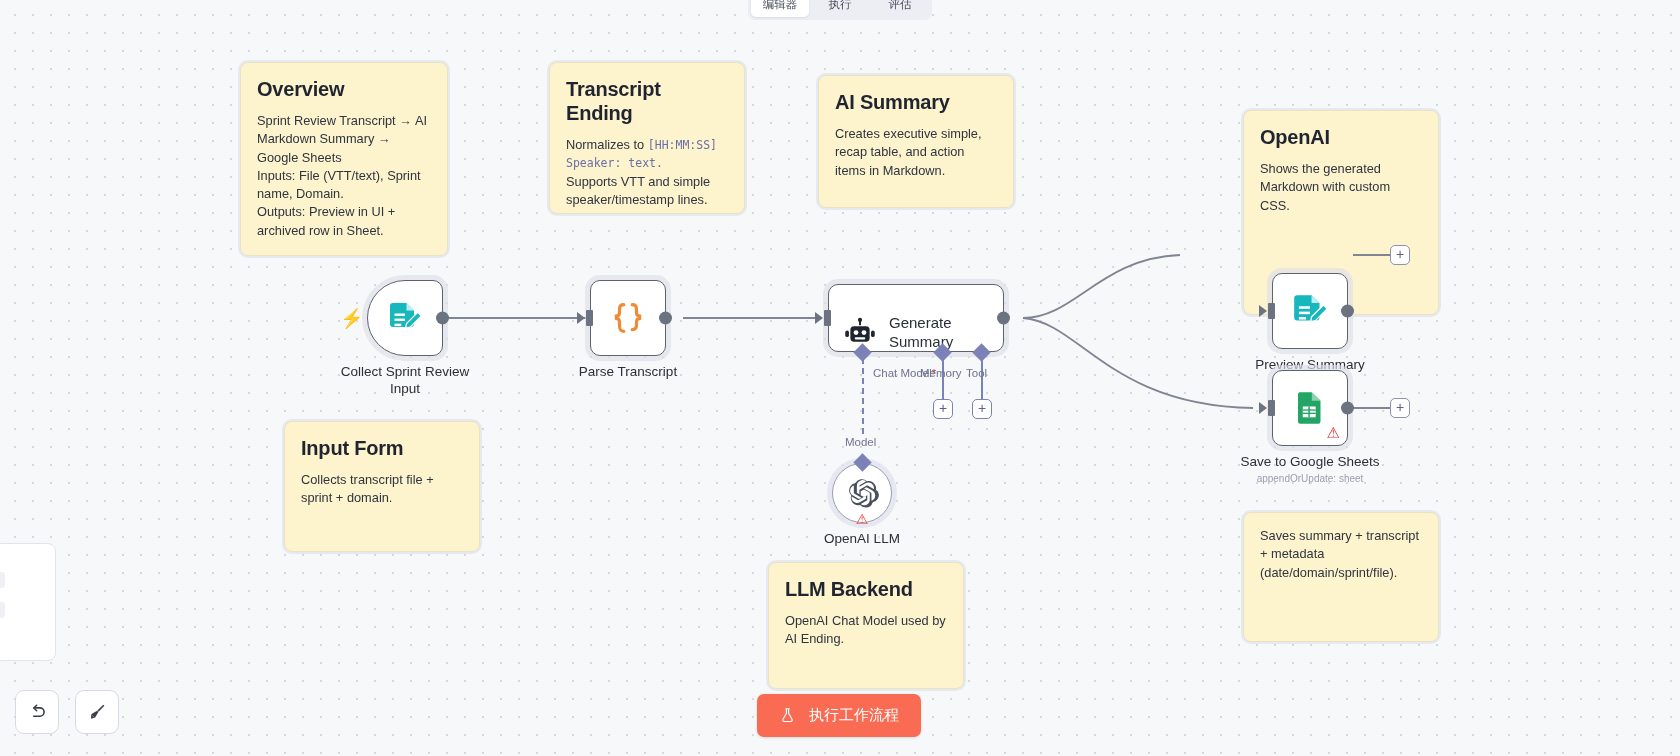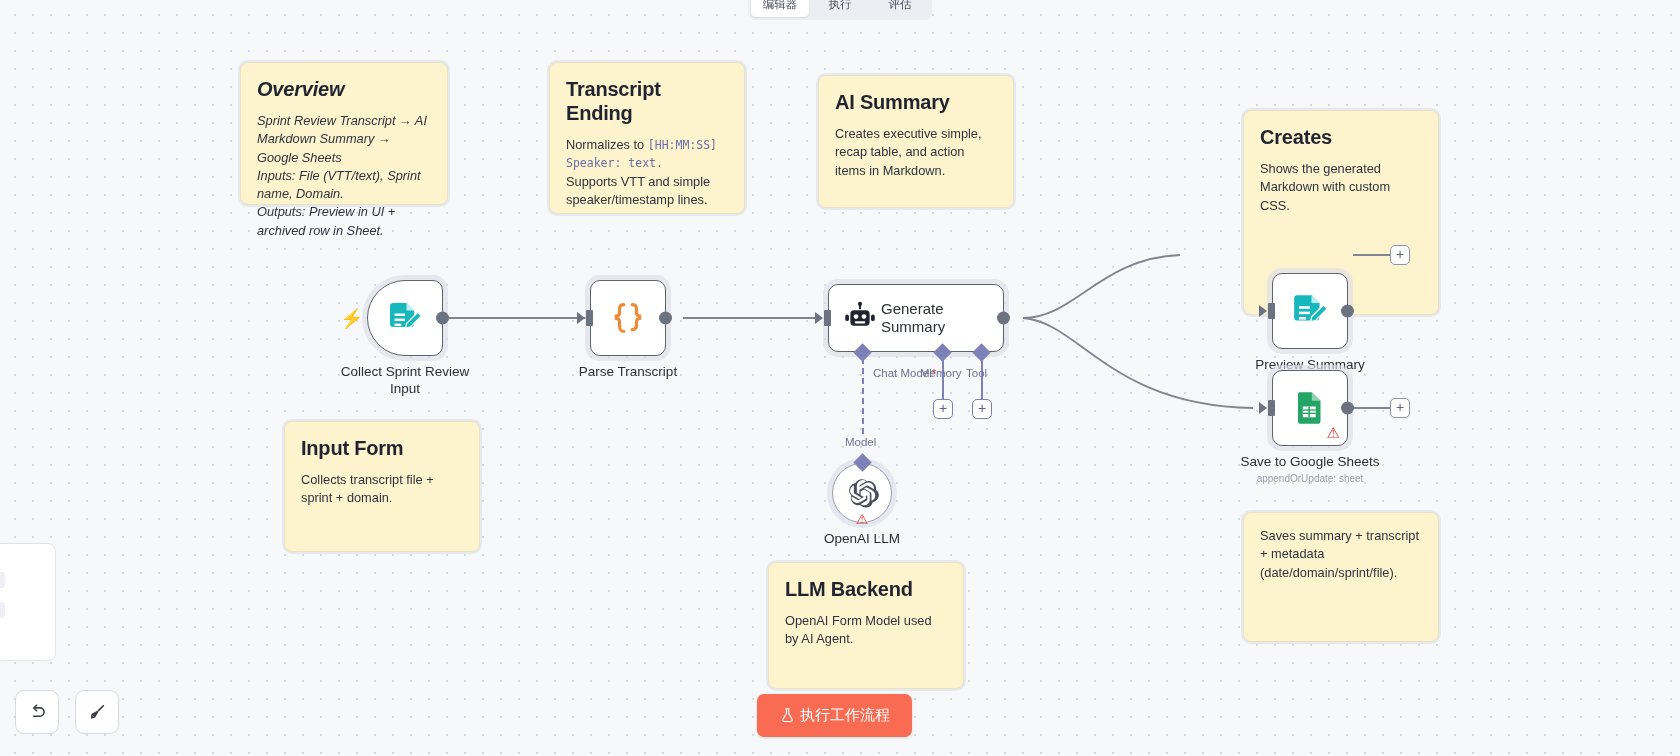--- a/index.html
+++ b/index.html
@@ -65,21 +65,22 @@
     position: relative;
   }
   .node-box.trigger {
     border-radius: 38px 10px 10px 38px;
   }
   .node-box.wide {
     width: 176px; height: 68px;
     border-radius: 10px;
     justify-content: flex-start;
     padding-left: 14px;
-    gap: 4px;
+    gap: 12px;
+    align-items: flex-end;
   }
   .node-box.round {
     width: 60px; height: 60px;
     border-radius: 50%;
     border: 1.4px solid #9b9fb2;
     box-shadow: 0 0 0 5px rgba(225,226,238,.8);
   }
   .node-label {
     position: absolute;
     top: 84px; left: 50%;
@@ -263,21 +264,21 @@
     position: absolute;
     left: 757px; top: 694px;
     height: 43px;
     padding: 0 22px;
     background: #f96b52;
     border: none;
     border-radius: 7px;
     color: #fff;
     font-size: 15px;
     font-family: "Liberation Sans", sans-serif;
-    display: flex; align-items: center; gap: 4px;
+    display: flex; align-items: center; gap: 13px;
     z-index: 18;
     box-shadow: 0 1px 3px rgba(0,0,0,.12);
   }
 </style>
 </head>
 <body>
 
 <div id="canvas">
 
   <div class="tabbar">
@@ -300,21 +301,21 @@
 
     <path d="M 1023,318 C 1075,318 1100,258 1180,255" stroke="#7f8593" stroke-width="1.8" fill="none"></path>
 
     <path d="M 1023,318 C 1080,322 1110,406 1253,408" stroke="#7f8593" stroke-width="1.8" fill="none"></path>
 
     <path d="M 1353,255 L 1390,255" stroke="#7f8593" stroke-width="1.8" fill="none"></path>
 
     <path d="M 1353,408 L 1390,408" stroke="#7f8593" stroke-width="1.8" fill="none"></path>
   </svg>
 
-  <div class="note" style="left:240px; top:62px; width:208px; height:143px;font-style:italic;">
+  <div class="note" style="left:240px; top:62px; width:208px; height:194px;">
     <h3>Overview</h3>
     <p>Sprint Review Transcript → AI Markdown Summary → Google Sheets
 Inputs: File (VTT/text), Sprint name, Domain.
 Outputs: Preview in UI + archived row in Sheet.</p>
   </div>
 
   <div class="note" style="left:549px; top:62px; width:196px; height:152px;">
     <h3>Transcript Ending</h3>
     <p><span>Normalizes to </span><code class="mono">[HH:MM:SS]</code><br><code class="mono">Speaker: text.</code><br><span>Supports VTT and simple speaker/timestamp lines.</span></p>
   </div>
@@ -323,27 +324,27 @@
     <h3>AI Summary</h3>
     <p>Creates executive simple, recap table, and action items in Markdown.</p>
   </div>
 
   <div class="note" style="left:240px; top:421px; width:196px; height:131px;margin-left:44px;">
     <h3>Input Form</h3>
     <p>Collects transcript file + sprint + domain.</p>
   </div>
 
   <div class="note note-behind" style="left:1243px; top:110px; width:196px; height:205px;">
-    <h3>Creates</h3>
+    <h3>OpenAI</h3>
     <p>Shows the generated Markdown with custom CSS.</p>
   </div>
 
   <div class="note" style="left:768px; top:562px; width:196px; height:127px;">
     <h3>LLM Backend</h3>
-    <p>OpenAI Form Model used by AI Agent.</p>
+    <p>OpenAI Chat Model used by AI Ending.</p>
   </div>
 
   <div class="note" style="left:1243px; top:512px; width:196px; height:130px;">
     <p>Saves summary + transcript + metadata (date/domain/sprint/file).</p>
   </div>
 
   <div class="node" style="left:367px; top:280px;">
     <div class="node-box trigger">
       <span class="bolt">⚡</span>
       <svg width="36" height="36" viewBox="0 0 24 24">

